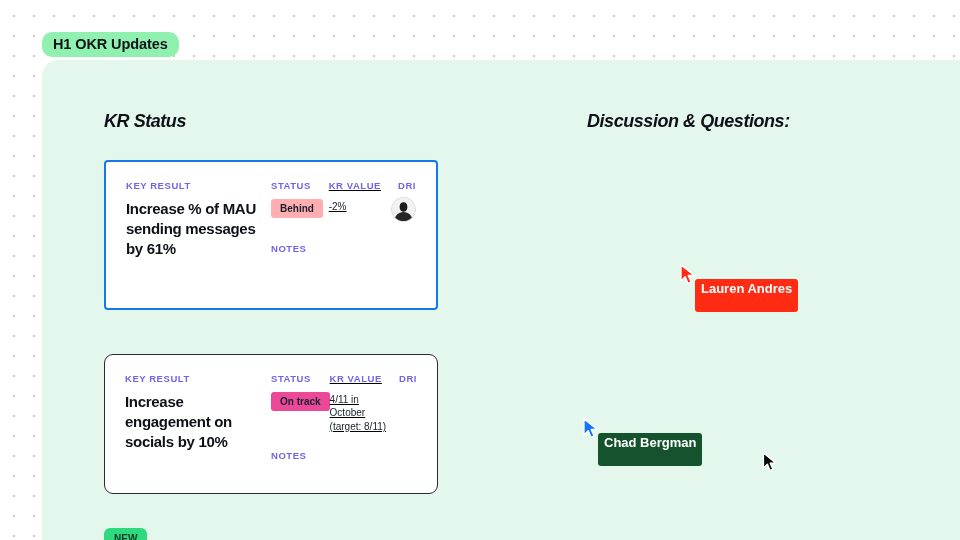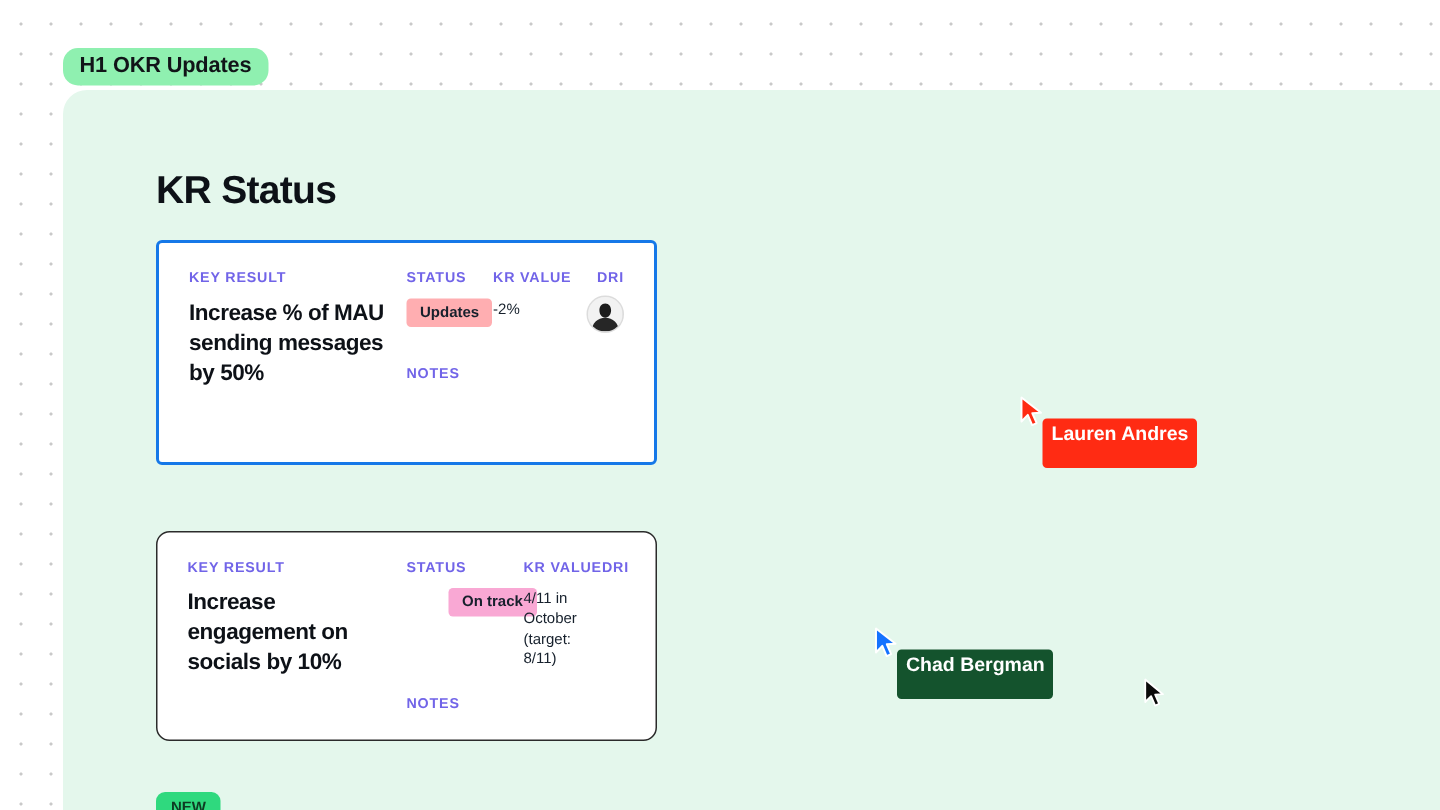--- a/index.html
+++ b/index.html
@@ -49,25 +49,26 @@
   }
 
   .canvas-inner {
     position: absolute;
     inset: 0;
   }
 
   
   .col-title {
     position: absolute;
-    font-size: 26px;
+    font-size: 18px;
     font-weight: 700;
     color: #0d1117;
     letter-spacing: -0.45px;
     white-space: nowrap;
+    font-style: italic;
   }
   #kr-status-title  { left: 62px;  top: 51px; }
   #discussion-title { left: 545px; top: 51px; }
 
   
   .kr-card {
     position: absolute;
     left: 62px;
     width: 334px;
     background: #ffffff;
@@ -105,35 +106,35 @@
     line-height: 1.32;
     letter-spacing: -0.3px;
   }
 
   
   .right-cols {
     display: flex;
     align-items: flex-start;
   }
   .rc-status { width: 78px; }
-  .rc-value  { width: 82px; }
+  .rc-value  { width: 82px; text-decoration: underline; }
   .rc-dri    { width: 36px; text-align: right; }
 
   .status-badge {
     display: inline-block;
     margin-top: 8px;
     font-size: 10px;
     font-weight: 600;
     color: #16202c;
     padding: 4px 9px 4px 9px;
     border-radius: 3px;
     white-space: nowrap;
   }
   .status-behind   { background: #ffaeb1; }
-  .status-ontrack  { background: #f9a8d4; margin-left: 28px; }
+  .status-ontrack  { background: #ec4899; }
 
   .kr-value-text {
     margin-top: 9px;
     font-size: 10px;
     color: #16202c;
     line-height: 1.34;
   }
 
   .avatar {
     margin-top: 6px;
@@ -196,34 +197,35 @@
 </head>
 <body>
 
 <div class="frame-label">H1 OKR Updates</div>
 
 <div class="canvas">
   <div class="canvas-inner">
 
     <div class="col-title" id="kr-status-title">KR Status</div>
 
+    <div class="col-title" id="discussion-title">Discussion &amp; Questions:</div>
 
     <div class="kr-card selected" id="kr-card-0">
 
       <div class="card-left">
         <div class="field-label">KEY RESULT</div>
-        <div class="kr-title">Increase % of MAU sending messages by 50%</div>
+        <div class="kr-title">Increase % of MAU sending messages by 61%</div>
       </div>
 
       <div class="card-right">
         <div class="right-cols">
 
           <div class="rc-status">
             <div class="field-label">STATUS</div>
-            <div class="status-badge status-behind">Updates</div>
+            <div class="status-badge status-behind">Behind</div>
           </div>
 
           <div class="rc-value">
             <div class="field-label">KR VALUE</div>
             <div class="kr-value-text">-2%</div>
           </div>
 
           <div class="rc-dri">
             <div class="field-label">DRI</div>
             <span class="avatar">

